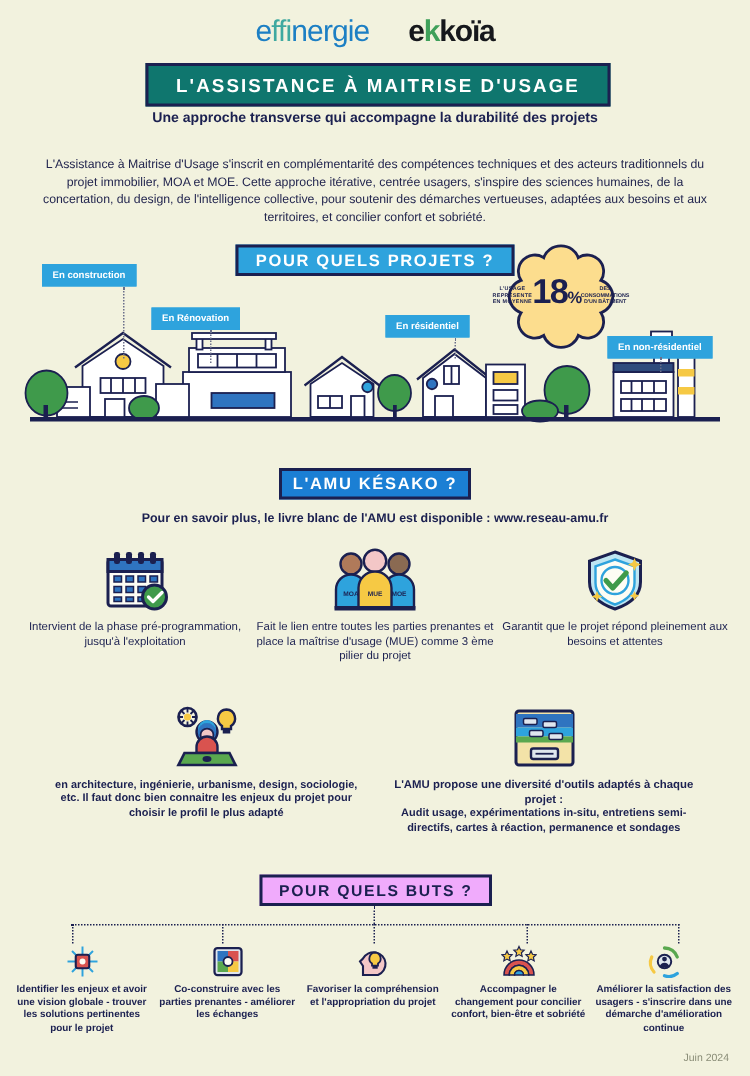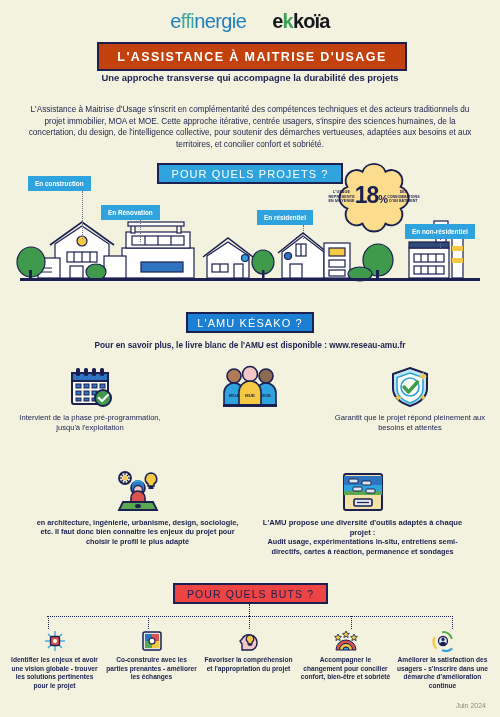--- a/index.html
+++ b/index.html
@@ -15,41 +15,41 @@
   
   .logos{position:absolute;top:10px;left:0;width:100%;display:flex;justify-content:center;align-items:flex-start;gap:26px;}
   .logo-effinergie{font-size:20px;font-weight:400;letter-spacing:-.6px;color:#1c7fc4;}
   .logo-effinergie .teal{color:#3fa9a0;}
   .logo-ekkoia{font-size:20px;font-weight:700;letter-spacing:-.8px;color:#16181c;}
   .logo-ekkoia .grn{color:#3fa05a;}
 
   
   .title-bar{
     position:absolute;top:42px;left:97px;width:306px;height:25px;
-    background:#c2410c;border:2px solid #1b2050;
+    background:#0f766e;border:2px solid #1b2050;
     display:flex;align-items:center;justify-content:center;
   }
   .title-bar span{color:#ffffff;font-size:12.5px;font-weight:700;letter-spacing:1.4px;}
 
   
   .intro{position:absolute;top:71px;left:20px;width:460px;text-align:center;}
   .intro .lead{font-size:9.4px;font-weight:700;line-height:13px;margin-bottom:20px;}
   .intro .body{font-size:8.2px;font-weight:400;line-height:11.6px;color:#23264f;}
 
   
   .pill{
     position:absolute;display:flex;align-items:center;justify-content:center;
     border:2px solid #1b2050;box-sizing:border-box;
   }
-  .pill span{font-weight:400;letter-spacing:1.1px;}
+  .pill span{font-weight:700;letter-spacing:1.1px;}
   .pill-blue{background:#2ea3dd;}
   .pill-blue span{color:#ffffff;}
   .pill-blue2{background:#1b7fd4;}
   .pill-blue2 span{color:#ffffff;text-align:center;}
-  .pill-yellow{background:#ef4444;}
+  .pill-yellow{background:#f0abfc;}
   .pill-yellow span{color:#1b2050;}
 
   #pill-projets{top:163px;left:157px;width:186px;height:21px;}
   #pill-projets span{font-size:11px;}
   #pill-kesako{top:312px;left:186px;width:128px;height:21px;}
   #pill-kesako span{font-size:11px;}
   #pill-buts{top:583px;left:173px;width:155px;height:21px;}
   #pill-buts span{font-size:10.5px;}
 
   
@@ -273,20 +273,21 @@
             <path d="M35 40 v-12 a10 10 0 0 1 20 0 v12 Z" fill="#2ea3dd"></path>
             <circle cx="29" cy="9" r="7.5" fill="#f3c7c7"></circle>
             <path d="M18 40 v-13 a11 11 0 0 1 22 0 v13 Z" fill="#f6c944"></path>
           </g>
           <text x="13" y="32" font-size="4.4" fill="#1b2050" text-anchor="middle" font-family="Liberation Sans, sans-serif" font-weight="bold">MOA</text>
           <text x="29" y="32" font-size="4.4" fill="#1b2050" text-anchor="middle" font-family="Liberation Sans, sans-serif" font-weight="bold">MUE</text>
           <text x="45" y="32" font-size="4.4" fill="#1b2050" text-anchor="middle" font-family="Liberation Sans, sans-serif" font-weight="bold">MOE</text>
           <rect x="2" y="39" width="54" height="3" fill="#1b2050"></rect>
         </svg>
       </div>
+      <div class="k-txt">Fait le lien entre toutes les parties prenantes et place la maîtrise d'usage (MUE) comme 3 ème pilier du projet</div>
     </div>
 
     <div class="k-cell">
       <div class="k-ico">
         <svg width="44" height="44" viewBox="0 0 44 44">
           <path d="M22 3 L39 9 v14 c0 10 -8 15 -17 18 C13 38 5 33 5 23 V9 Z" fill="#bfe6f2" stroke="#1b2050" stroke-width="2"></path>
           <path d="M22 8 L35 12.5 v11 c0 8 -6 12 -13 14.5 C15 35.5 9 31.5 9 23.5 v-11 Z" fill="#fdfdf4" stroke="#2ea3dd" stroke-width="1.6"></path>
           <circle cx="22" cy="22" r="9" fill="none" stroke="#2ea3dd" stroke-width="1.6"></circle>
           <path d="M16 22 l4.5 5 l9 -10" fill="none" stroke="#3f9a4b" stroke-width="3.4" stroke-linecap="round" stroke-linejoin="round"></path>
           <g fill="#f6c944">

